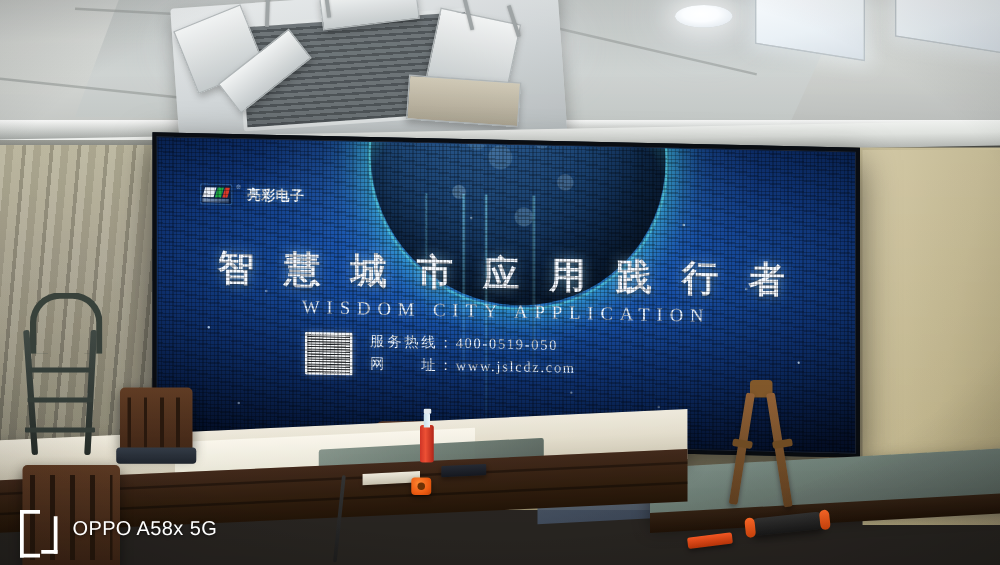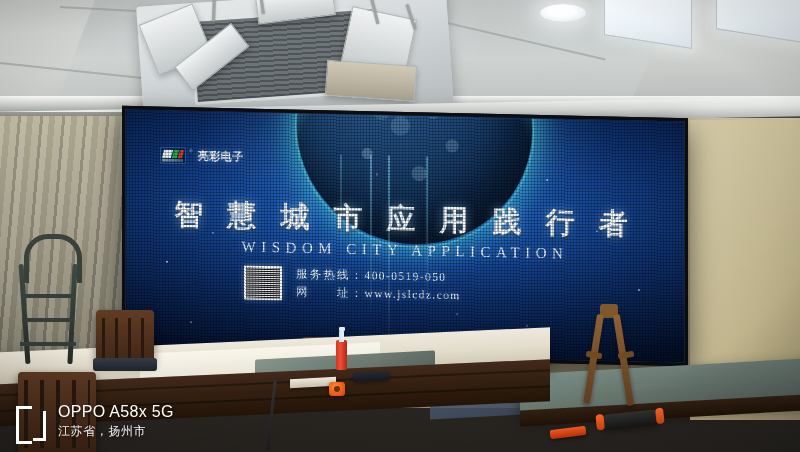--- a/index.html
+++ b/index.html
@@ -368,21 +368,21 @@
     mix-blend-mode:overlay;
   }
 
   
   .watermark{position:absolute;left:16px;bottom:12px;display:flex;align-items:center;gap:12px;}
   .wm-logo{position:relative;width:30px;height:32px;}
   .wm-l{position:absolute;left:0;top:0;width:13px;height:32px;
         border:3px solid #ffffff;border-right:none;}
   .wm-r{position:absolute;left:17px;top:5px;width:10px;height:27px;
         border:3px solid #ffffff;border-left:none;border-top:none;}
-  .wm-text{display:flex;flex-direction:column;gap:2px;}
+  .wm-text{display:flex;flex-direction:row;gap:2px;}
   .wm-model{color:#ffffff;font-size:16px;font-weight:400;letter-spacing:.3px;
             text-shadow:0 1px 3px rgba(0,0,0,.6);}
   .wm-loc{color:#f2f2f2;font-size:12px;letter-spacing:.6px;
           text-shadow:0 1px 3px rgba(0,0,0,.6);}
 </style>
 </head>
 <body>
 
 <div id="scene">
 
@@ -561,17 +561,16 @@
     <div class="warmlift"></div>
   </div>
 
   <div class="watermark">
     <div class="wm-logo">
       <div class="wm-l"></div>
         <div class="wm-r"></div>
     </div>
     <div class="wm-text">
       <div class="wm-model">OPPO A58x 5G</div>
-      <div class="wm-loc">江苏省，扬州市</div>
     </div>
   </div>
 
 </div>
 
 </body></html>

